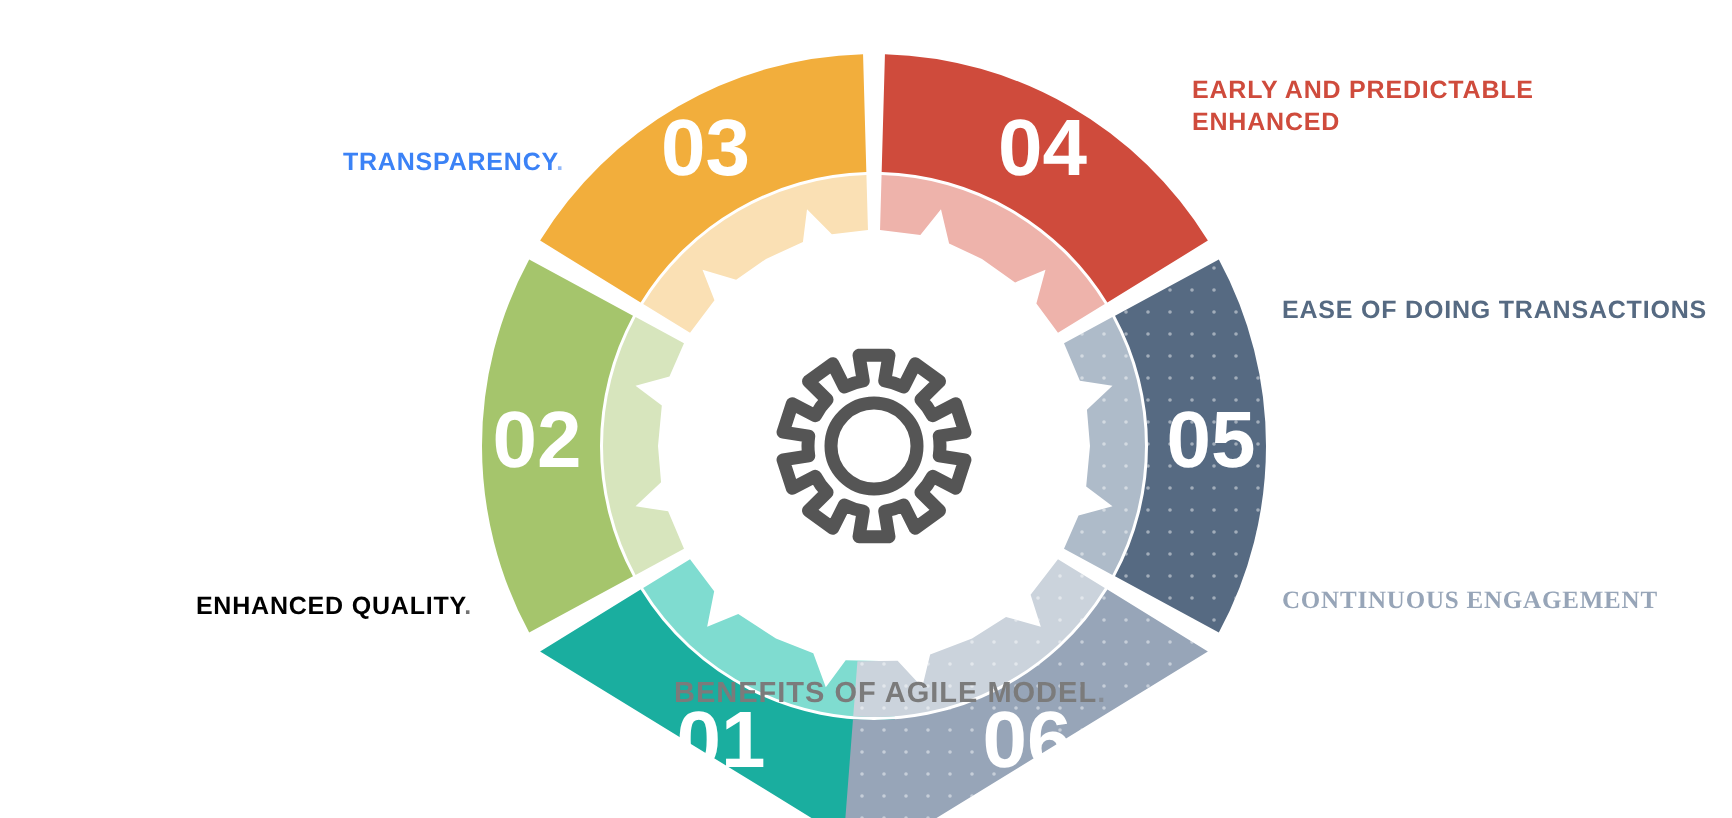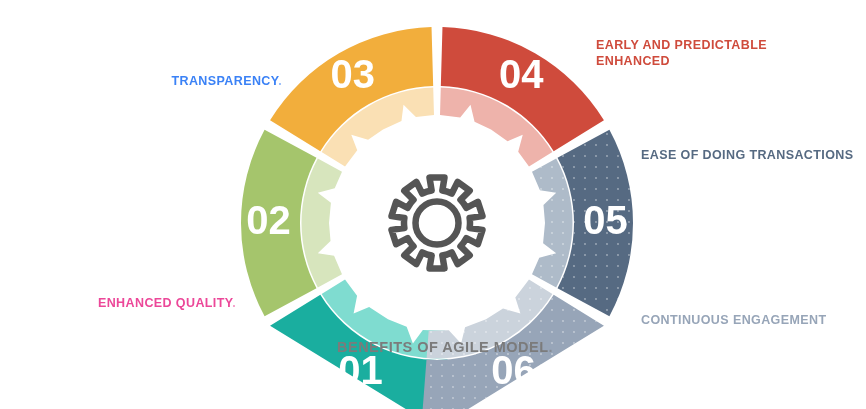--- a/index.html
+++ b/index.html
@@ -108,26 +108,26 @@
     <g id="gear" transform="translate(437,223)" fill="none" stroke="#555555" stroke-width="6.5" stroke-linejoin="round" stroke-linecap="round">
       <path id="gear-outline" d="M -7.4813095989646445 -45.387553433561926 L 7.481309598964651 -45.387553433561926 L 5.367026451431163 -32.560636158859644 A 33 33 0 0 1 14.796646130971064 -29.496766996991706 L 20.625627940141484 -41.116705510958134 L 32.730641151627125 -32.32189861074706 L 23.480677347906415 -23.187449003362023 A 33 33 0 0 1 29.30850281084697 -15.166135400509098 L 40.85427664542305 -21.140673588588438 L 45.47798025794405 -6.910377099554825 L 32.62550757635116 -4.957444440984983 A 33 33 0 0 1 32.62550757635116 4.957444440984983 L 45.47798025794405 6.910377099554825 L 40.85427664542305 21.140673588588438 L 29.30850281084697 15.166135400509098 A 33 33 0 0 1 23.480677347906422 23.187449003362016 L 32.73064115162714 32.321898610747056 L 20.625627940141474 41.11670551095814 L 14.796646130971059 29.49676699699171 A 33 33 0 0 1 5.367026451431169 32.560636158859644 L 7.4813095989646605 45.387553433561926 L -7.4813095989646445 45.387553433561926 L -5.367026451431158 32.560636158859644 A 33 33 0 0 1 -14.796646130971046 29.496766996991713 L -20.62562794014146 41.11670551095814 L -32.730641151627125 32.32189861074706 L -23.480677347906415 23.187449003362023 A 33 33 0 0 1 -29.308502810846967 15.166135400509104 L -40.85427664542305 21.14067358858845 L -45.47798025794404 6.910377099554827 L -32.62550757635116 4.957444440984985 A 33 33 0 0 1 -32.62550757635116 -4.957444440984962 L -45.47798025794405 -6.910377099554796 L -40.85427664542304 -21.140673588588456 L -29.308502810846964 -15.16613540050911 A 33 33 0 0 1 -23.48067734790642 -23.18744900336202 L -32.73064115162713 -32.321898610747056 L -20.62562794014147 -41.11670551095814 L -14.796646130971055 -29.49676699699171 A 33 33 0 0 1 -5.367026451431181 -32.560636158859644 Z"></path>
       <circle cx="0" cy="0" r="21.5"></circle>
     </g>
   </svg>
 
   
   <div class="label left" style="left:20px; top:42px; width:262px; color:#3b82f6;margin-top:31px;"><span>TRANSPARENCY</span><span class="dot-suffix">.</span></div>
 
 
-  <div class="label left" style="left:20px; top:295px; width:216px; color:#ec4899;"><span>ENHANCED QUALITY</span><span class="dot-suffix">.</span></div>
+  <div class="label left" style="left:20px; top:295px; width:216px; color:#000000;"><span>ENHANCED QUALITY</span><span class="dot-suffix">.</span></div>
 
   
   <div class="label right" style="left:596px; top:37px; width:250px; color:#CF4B3C;"><span>EARLY AND PREDICTABLE
 ENHANCED</span><span class="dot-suffix"></span></div>
 
   <div class="label right" style="left:641px; top:147px; width:247px; color:#566A82;"><span>EASE OF DOING TRANSACTIONS</span><span class="dot-suffix"></span></div>
 
-  <div class="label right" style="left:641px; top:312px; width:225px; color:#97A5B8;"><span>CONTINUOUS ENGAGEMENT</span><span class="dot-suffix"></span></div>
+  <div class="label right" style="left:641px; top:292px; width:225px; color:#97A5B8;font-family:Liberation Serif, serif;"><span>CONTINUOUS ENGAGEMENT</span><span class="dot-suffix"></span></div>
 
   
   <div class="center-title" style="left:337px; top:339px;"><span>BENEFITS OF AGILE MODEL</span><span class="dot-suffix">.</span></div>
 
 </div>
 
 </body></html>

